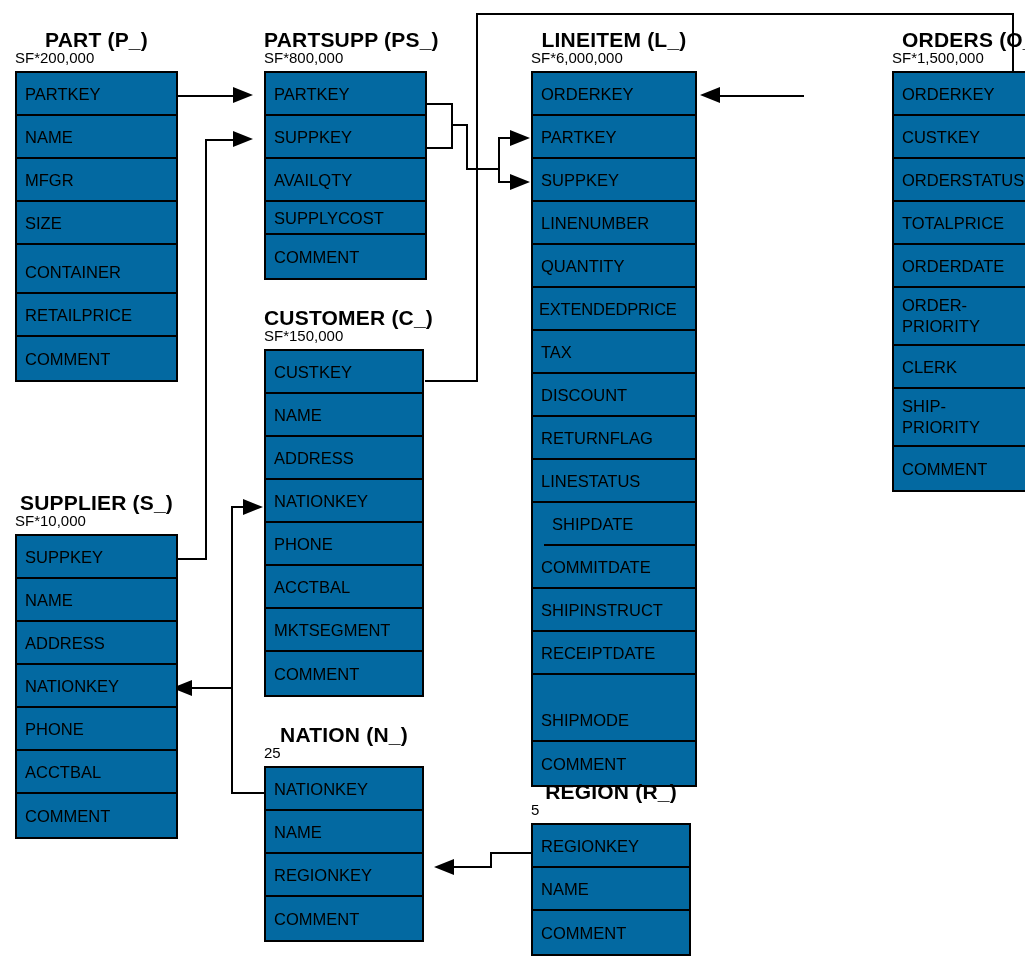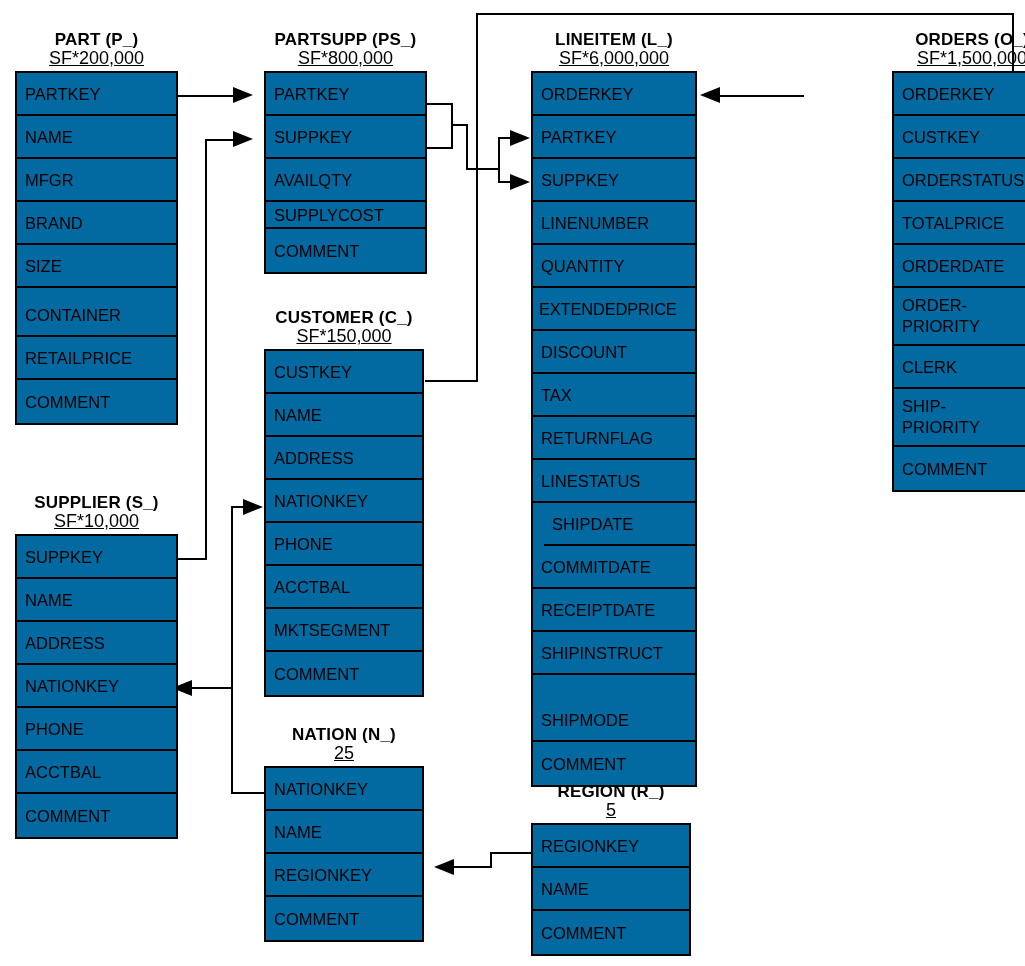--- a/index.html
+++ b/index.html
@@ -13,31 +13,29 @@
     width:1025px;
     height:966px;
     overflow:hidden;
     background:#ffffff;
   }
   
   .tbl{position:absolute;}
   .tbl-title{
     text-align:center;
     font-weight:bold;
-    font-size:17px;
+    font-size:21px;
     line-height:19px;
     letter-spacing:.2px;
     white-space:nowrap;
   }
   .tbl-count{
-    text-align:center;
-    font-size:18px;
+    font-size:15px;
     line-height:18px;
     white-space:nowrap;
-    text-decoration:underline;
   }
   .tbl-box{
     border:2.3px solid #000;
     background:#0369a1;
     box-sizing:border-box;
   }
   .fld{
     box-sizing:border-box;
     border-bottom:2.3px solid #000;
     font-size:16.5px;
@@ -119,21 +117,20 @@
   <div class="ln h" style="left:452px;top:866px;width:40px;"></div>
   <div class="arrow left" style="left:434px;top:859px;"></div>
 
   <div class="tbl" style="left:15px;top:30px;width:163px;">
     <div class="tbl-title">PART (P_)</div>
     <div class="tbl-count">SF*200,000</div>
     <div class="tbl-box" style="margin-top:4px;">
       <div class="fld" style="height:43px;">PARTKEY</div>
       <div class="fld" style="height:43px;">NAME</div>
       <div class="fld" style="height:43px;">MFGR</div>
-      <div class="fld" style="height:43px;">BRAND</div>
       <div class="fld" style="height:43px;">SIZE</div>
       <div class="fld" style="height:43px;margin-top:6px;">CONTAINER</div>
       <div class="fld" style="height:43px;">RETAILPRICE</div>
       <div class="fld" style="height:43px;">COMMENT</div>
     </div>
   </div>
 
   <div class="tbl" style="left:15px;top:493px;width:163px;">
     <div class="tbl-title">SUPPLIER (S_)</div>
     <div class="tbl-count">SF*10,000</div>
@@ -148,21 +145,21 @@
     </div>
   </div>
 
   <div class="tbl" style="left:264px;top:30px;width:163px;">
     <div class="tbl-title">PARTSUPP (PS_)</div>
     <div class="tbl-count">SF*800,000</div>
     <div class="tbl-box" style="margin-top:4px;">
       <div class="fld" style="height:43px;">PARTKEY</div>
       <div class="fld" style="height:43px;">SUPPKEY</div>
       <div class="fld" style="height:43px;">AVAILQTY</div>
-      <div class="fld" style="height:27px;">SUPPLYCOST</div>
+      <div class="fld" style="height:33px;">SUPPLYCOST</div>
       <div class="fld" style="height:43px;">COMMENT</div>
     </div>
   </div>
 
   <div class="tbl" style="left:264px;top:308px;width:160px;">
     <div class="tbl-title">CUSTOMER (C_)</div>
     <div class="tbl-count">SF*150,000</div>
     <div class="tbl-box" style="margin-top:4px;">
       <div class="fld" style="height:43px;">CUSTKEY</div>
       <div class="fld" style="height:43px;">NAME</div>
@@ -189,28 +186,28 @@
   <div class="tbl" style="left:531px;top:30px;width:166px;">
     <div class="tbl-title">LINEITEM (L_)</div>
     <div class="tbl-count">SF*6,000,000</div>
     <div class="tbl-box" style="margin-top:4px;">
       <div class="fld" style="height:43px;">ORDERKEY</div>
       <div class="fld" style="height:43px;">PARTKEY</div>
       <div class="fld" style="height:43px;">SUPPKEY</div>
       <div class="fld" style="height:43px;">LINENUMBER</div>
       <div class="fld" style="height:43px;">QUANTITY</div>
       <div class="fld overflow" style="height:43px;">EXTENDEDPRICE</div>
+      <div class="fld" style="height:43px;">TAX</div>
       <div class="fld" style="height:43px;">DISCOUNT</div>
-      <div class="fld" style="height:43px;">TAX</div>
       <div class="fld" style="height:43px;">RETURNFLAG</div>
       <div class="fld" style="height:43px;">LINESTATUS</div>
       <div class="fld" style="height:43px;margin-left:11px;">SHIPDATE</div>
       <div class="fld" style="height:43px;">COMMITDATE</div>
+      <div class="fld" style="height:43px;">SHIPINSTRUCT</div>
       <div class="fld" style="height:43px;">RECEIPTDATE</div>
-      <div class="fld" style="height:43px;">SHIPINSTRUCT</div>
       <div class="fld" style="height:43px;margin-top:24px;">SHIPMODE</div>
       <div class="fld" style="height:43px;">COMMENT</div>
     </div>
   </div>
 
   <div class="tbl" style="left:531px;top:782px;width:160px;">
     <div class="tbl-title">REGION (R_)</div>
     <div class="tbl-count">5</div>
     <div class="tbl-box" style="margin-top:4px;">
       <div class="fld" style="height:43px;">REGIONKEY</div>

